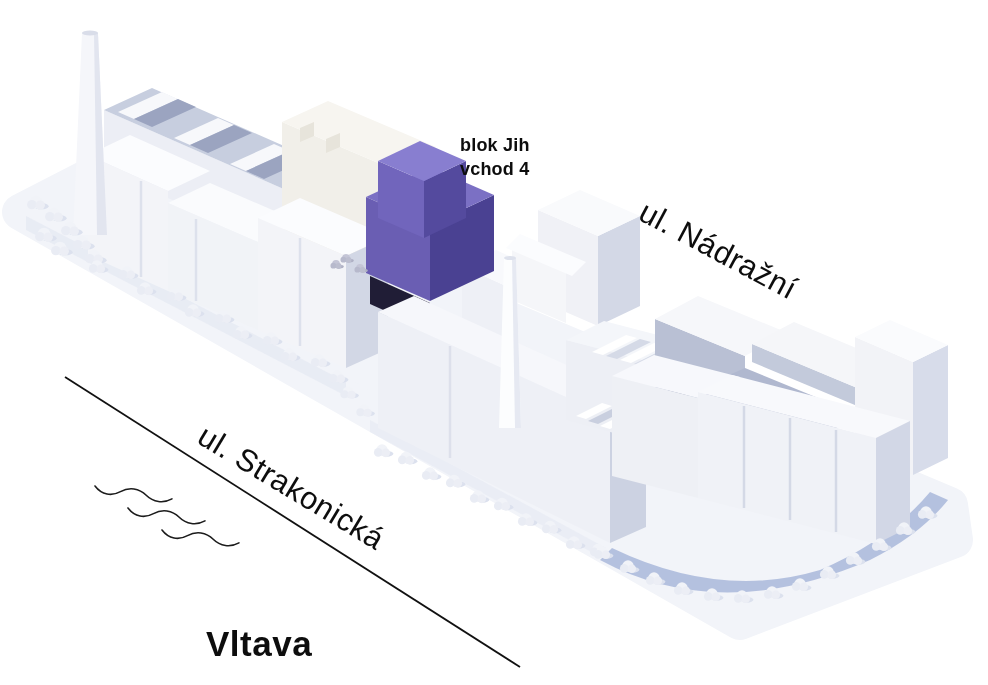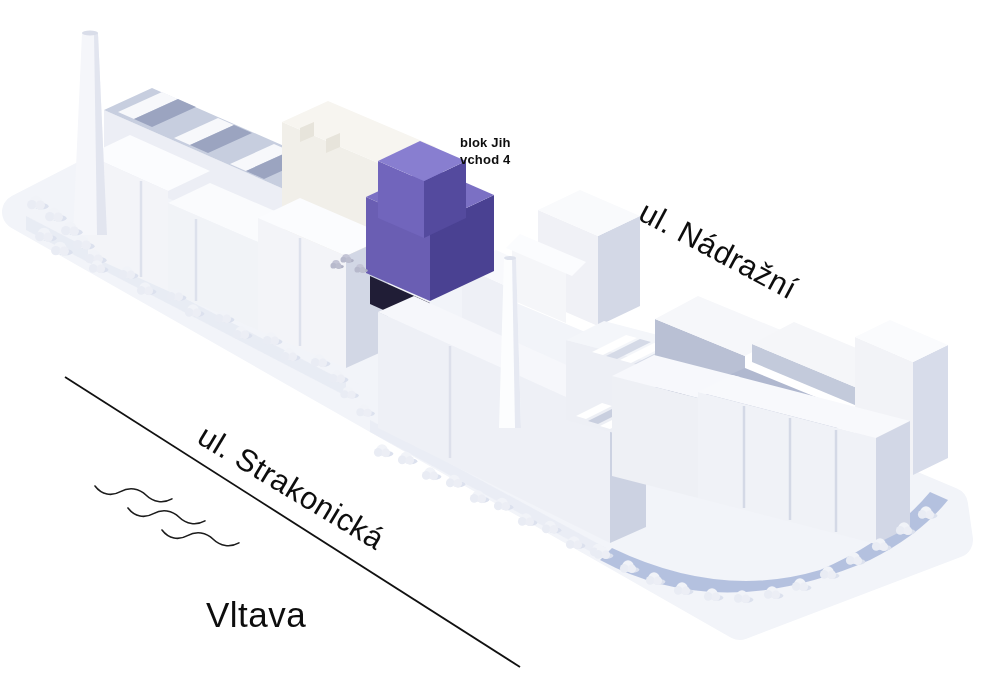--- a/index.html
+++ b/index.html
@@ -1,23 +1,23 @@
 <!DOCTYPE html>
 <html><head>
 <meta charset="utf-8">
 <style>
   html,body{margin:0;padding:0;background:#ffffff;}
   body{width:988px;height:685px;overflow:hidden;font-family:"Liberation Sans",sans-serif;}
   .scene{position:relative;width:988px;height:685px;background:#ffffff;}
   .scene svg{position:absolute;left:0;top:0;}
   .lbl{position:absolute;color:#0d0d0d;white-space:nowrap;}
-  .lbl-building{left:460px;top:134px;font-size:13px;font-weight:600;line-height:1.32;letter-spacing:.2px;}
+  .lbl-building{left:460px;top:134px;font-size:18px;font-weight:600;line-height:1.32;letter-spacing:.2px;}
   .lbl-street-top{left:650px;top:194px;font-size:31px;font-weight:400;transform:rotate(28deg);transform-origin:left top;letter-spacing:.5px;}
   .lbl-street-bottom{left:210px;top:418px;font-size:31px;font-weight:400;transform:rotate(31deg);transform-origin:left top;letter-spacing:.5px;}
-  .lbl-river{left:206px;top:595px;font-size:35px;font-weight:400;letter-spacing:.5px;}
+  .lbl-river{left:206px;top:624px;font-size:35px;font-weight:700;letter-spacing:.5px;}
   polygon,path,line,ellipse,circle{shape-rendering:geometricPrecision;}
 </style>
 </head>
 <body>
 
 <div class="scene">
 <svg width="988" height="685" viewBox="0 0 988 685">
 
   <g>
     <path d="M20,212 L125,158 L950,505 L955,540 L740,622 Z" fill="#f2f4f9" stroke="#f2f4f9" stroke-width="36" stroke-linejoin="round"></path>

